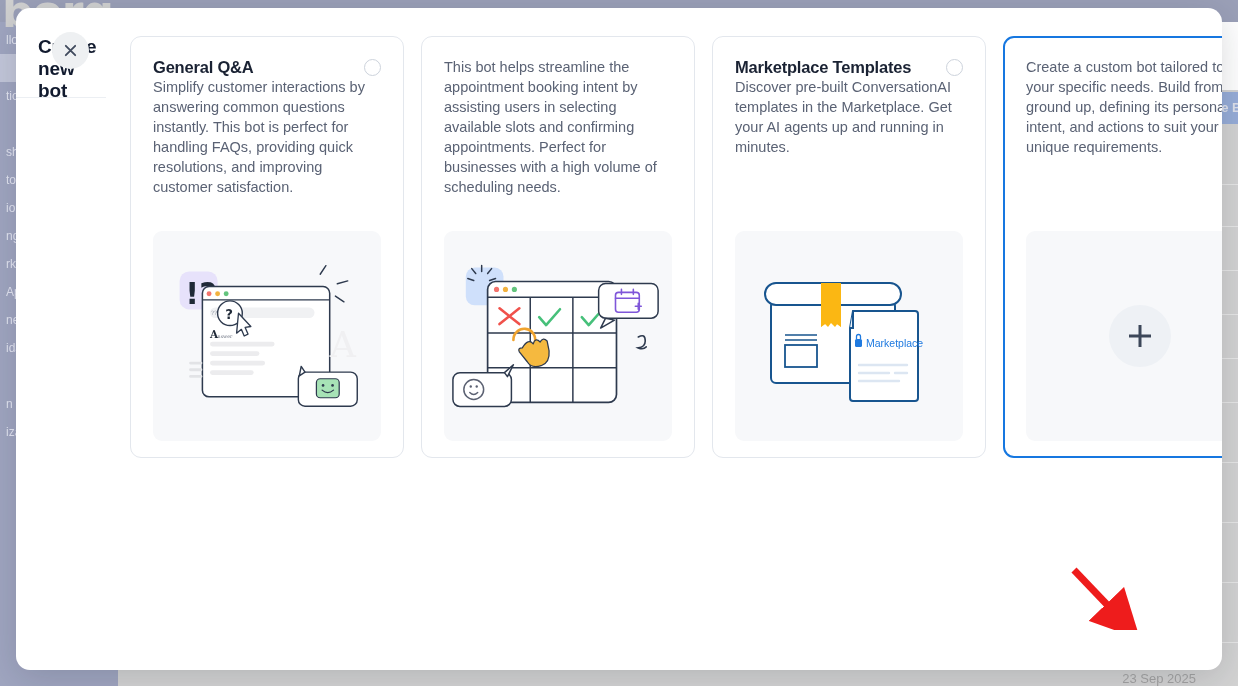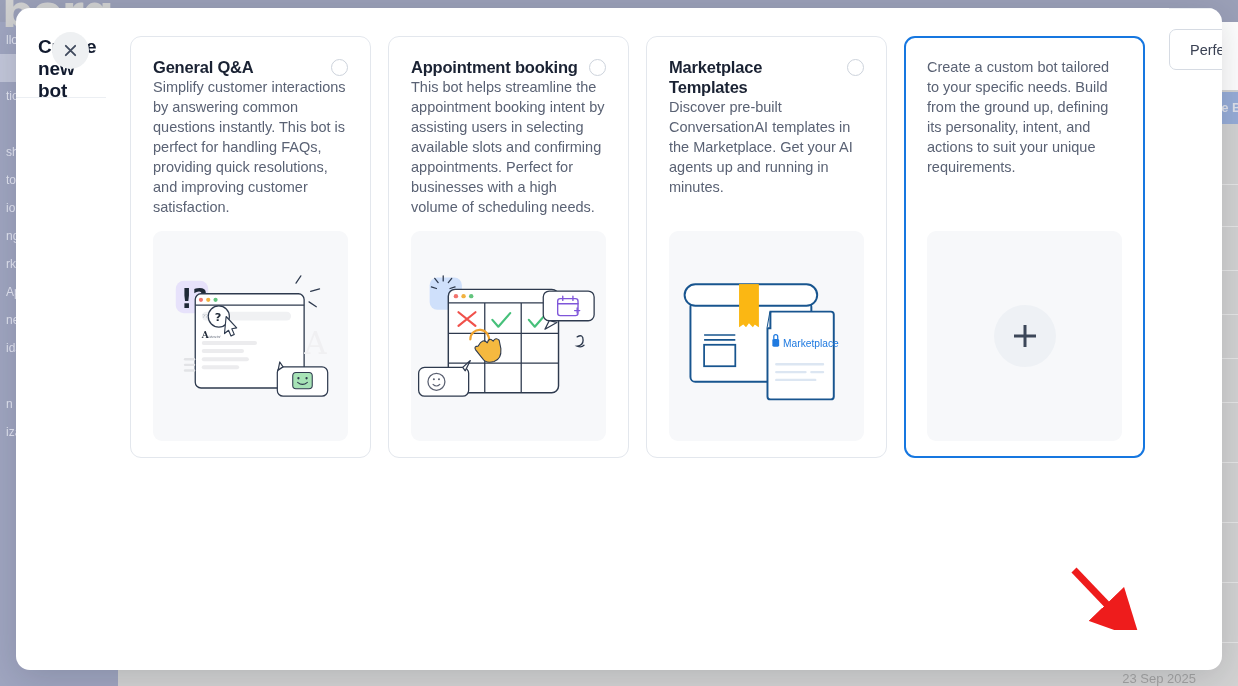--- a/index.html
+++ b/index.html
@@ -94,21 +94,21 @@
     display: flex; align-items: center; justify-content: center;
   }
   #close-btn svg { width: 15px; height: 15px; }
 
   #modal-body {
     flex: 1 1 auto; padding: 28px 24px 0 24px;
     display: flex; gap: 17px; align-items: flex-start;
   }
 
   .card {
-    width: 241px; height: 422px;
+    width: 274px; height: 422px;
     background: #ffffff;
     border: 1px solid #e3e7ed;
     border-radius: 11px;
     padding: 20px 22px 16px 22px;
     display: flex; flex-direction: column;
     cursor: pointer;
     position: relative;
   }
   .card.selected {
     border: 2px solid #1677e0;
@@ -274,24 +274,20 @@
           <rect x="172" y="135" width="24" height="20" rx="4" fill="#a7e3b6" stroke="#2e3a4e" stroke-width="1.3"></rect>
           <circle cx="179" cy="142" r="1.4" fill="#2e3a4e"></circle>
           <circle cx="189" cy="142" r="1.4" fill="#2e3a4e"></circle>
           <path d="M178 147 q6 5 12 0" stroke="#2e3a4e" stroke-width="1.3" fill="none" stroke-linecap="round"></path>
           <path d="M176 25 L182 16 M194 35 L205 32 M192 48 L201 54" stroke="#2e3a4e" stroke-width="1.5" stroke-linecap="round" fill="none"></path>
         </svg>
       </div>
     </div>
 
     <div class="card">
-      <div class="card-head">
-        <div class="card-title">Appointment booking</div>
-        <div class="radio"></div>
-      </div>
       <div class="card-desc">This bot helps streamline the appointment booking intent by assisting users in selecting available slots and confirming appointments. Perfect for businesses with a high volume of scheduling needs.</div>
       <div class="card-illo">
         <svg width="230" height="170" viewBox="0 0 230 170">
           <rect x="22" y="16" width="38" height="38" rx="9" fill="#cfe0fb"></rect>
           <path d="M32 22 l-4 -5 M38 20 v-6 M44 22 l4 -5 M30 29 l-6 -2 M46 29 l6 -2" stroke="#2e3a4e" stroke-width="1.5" stroke-linecap="round"></path>
           <rect x="44" y="30" width="130" height="122" rx="8" fill="#fff" stroke="#2e3a4e" stroke-width="1.7"></rect>
           <path d="M44 46 H174" stroke="#2e3a4e" stroke-width="1.5"></path>
           <circle cx="53" cy="38" r="2.6" fill="#f2736d"></circle>
           <circle cx="62" cy="38" r="2.6" fill="#f2b23f"></circle>
           <circle cx="71" cy="38" r="2.6" fill="#63c47d"></circle>

